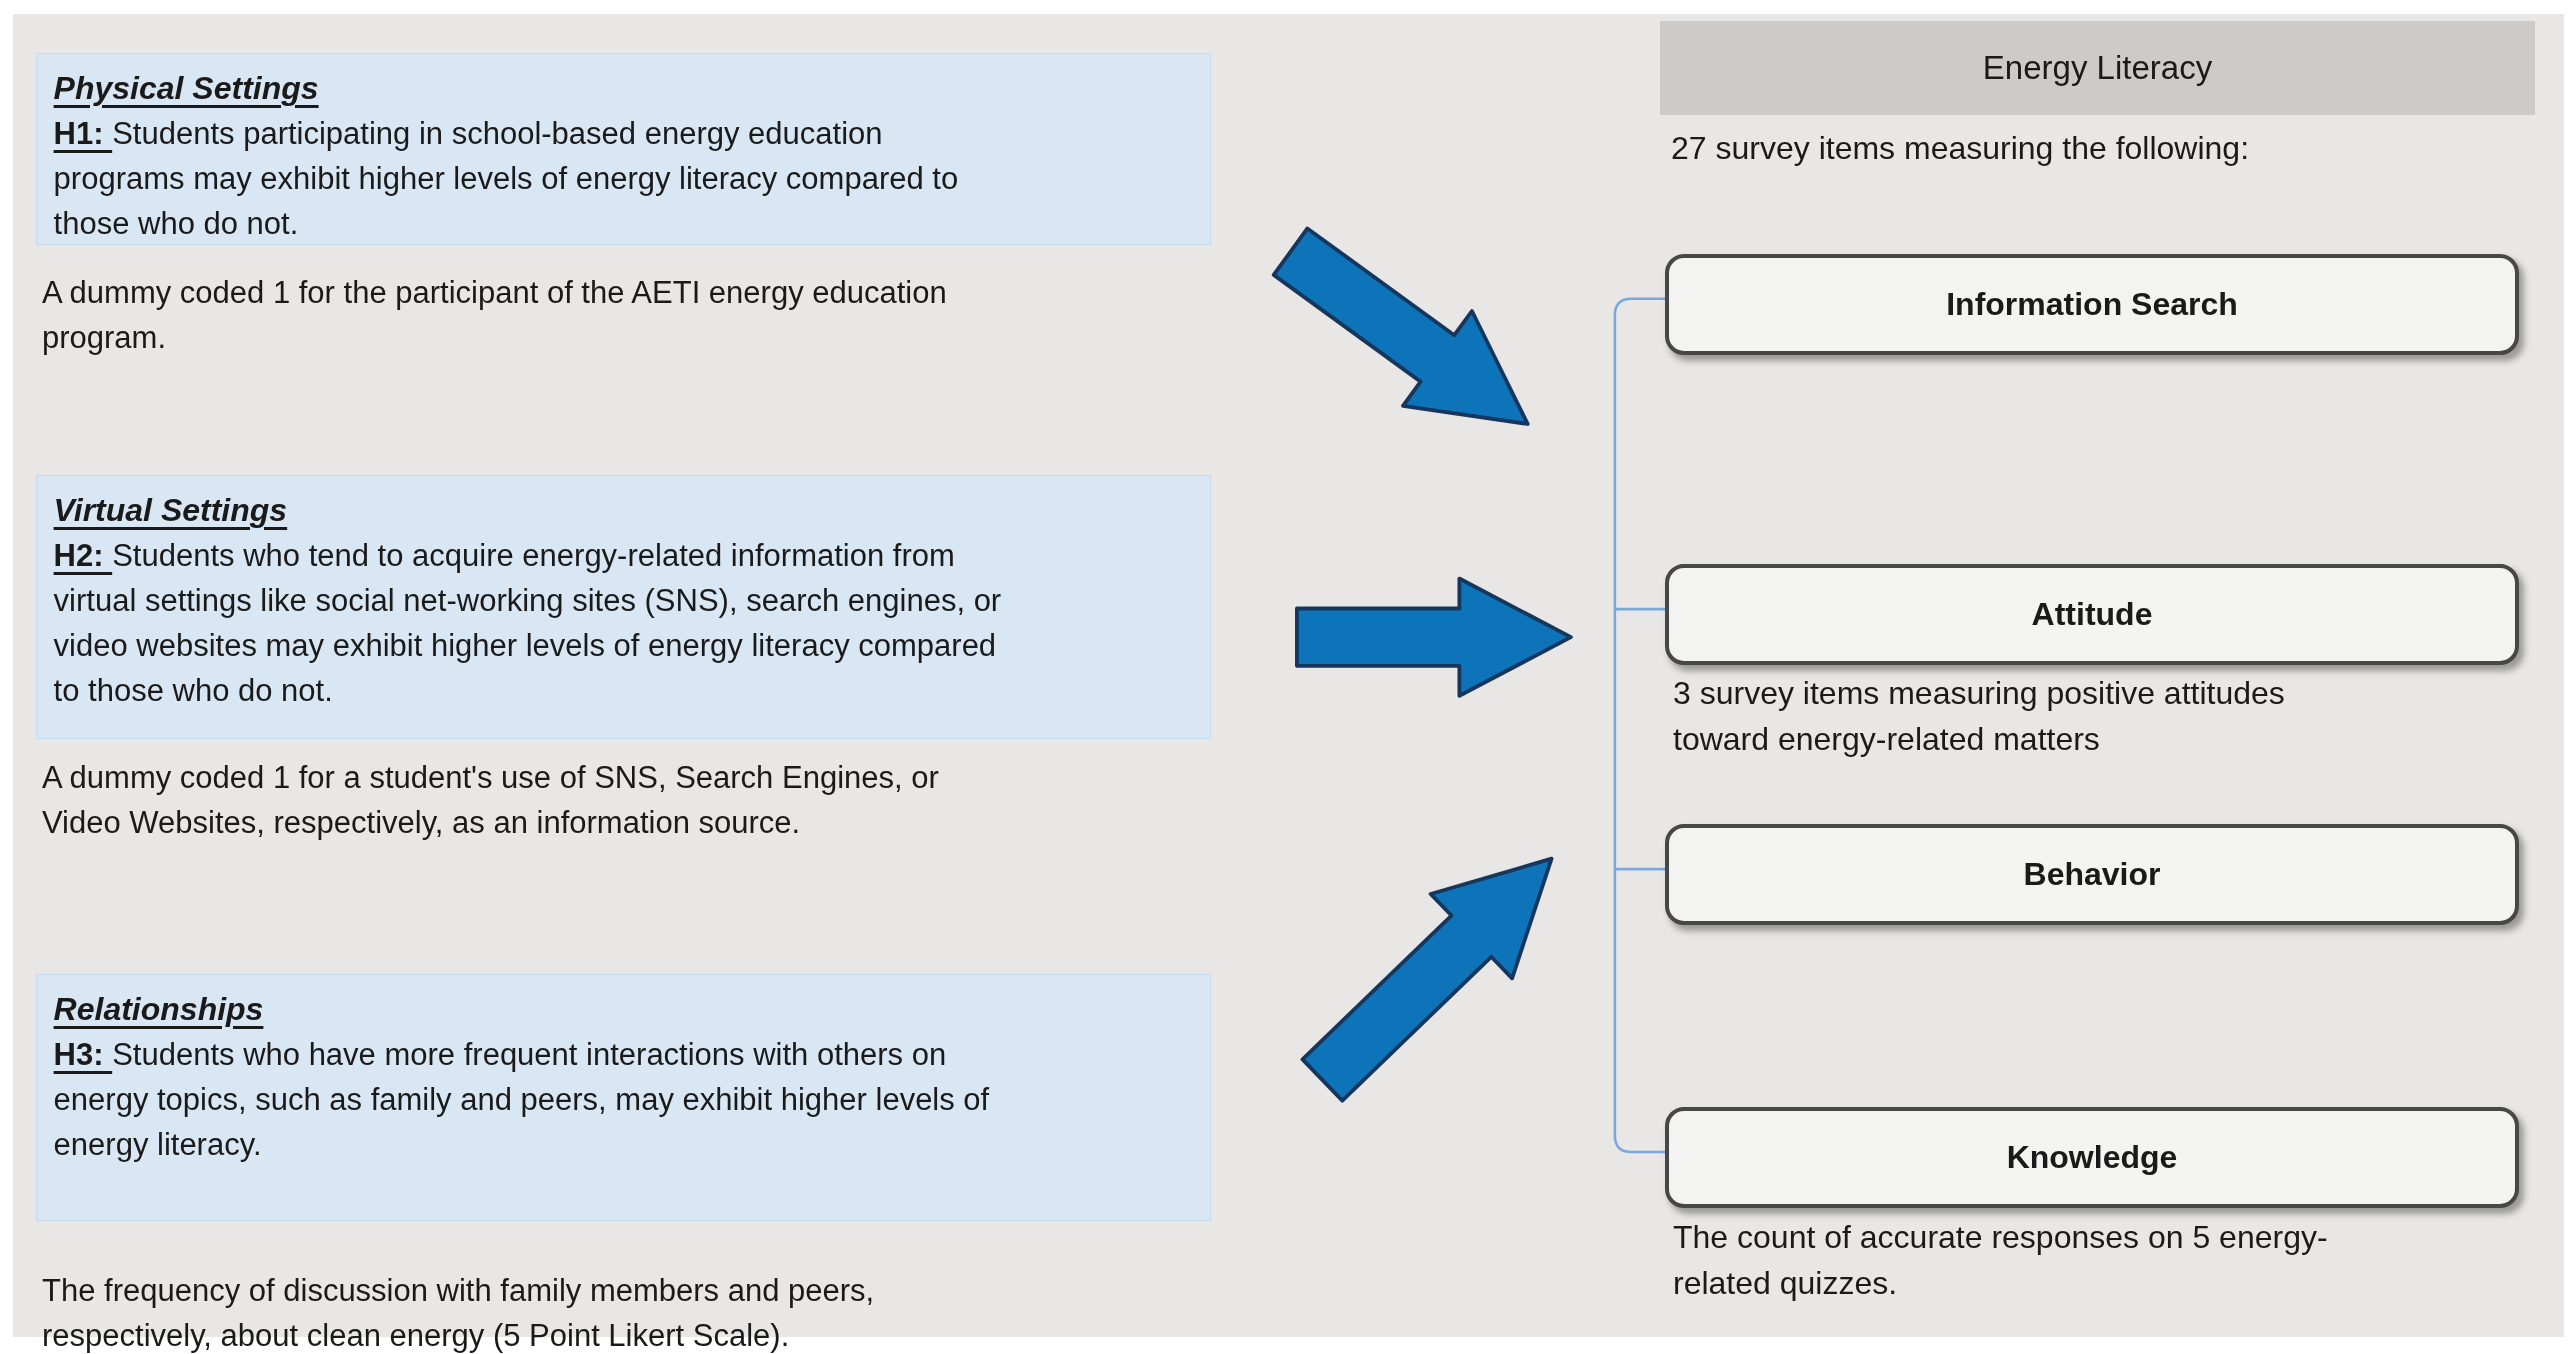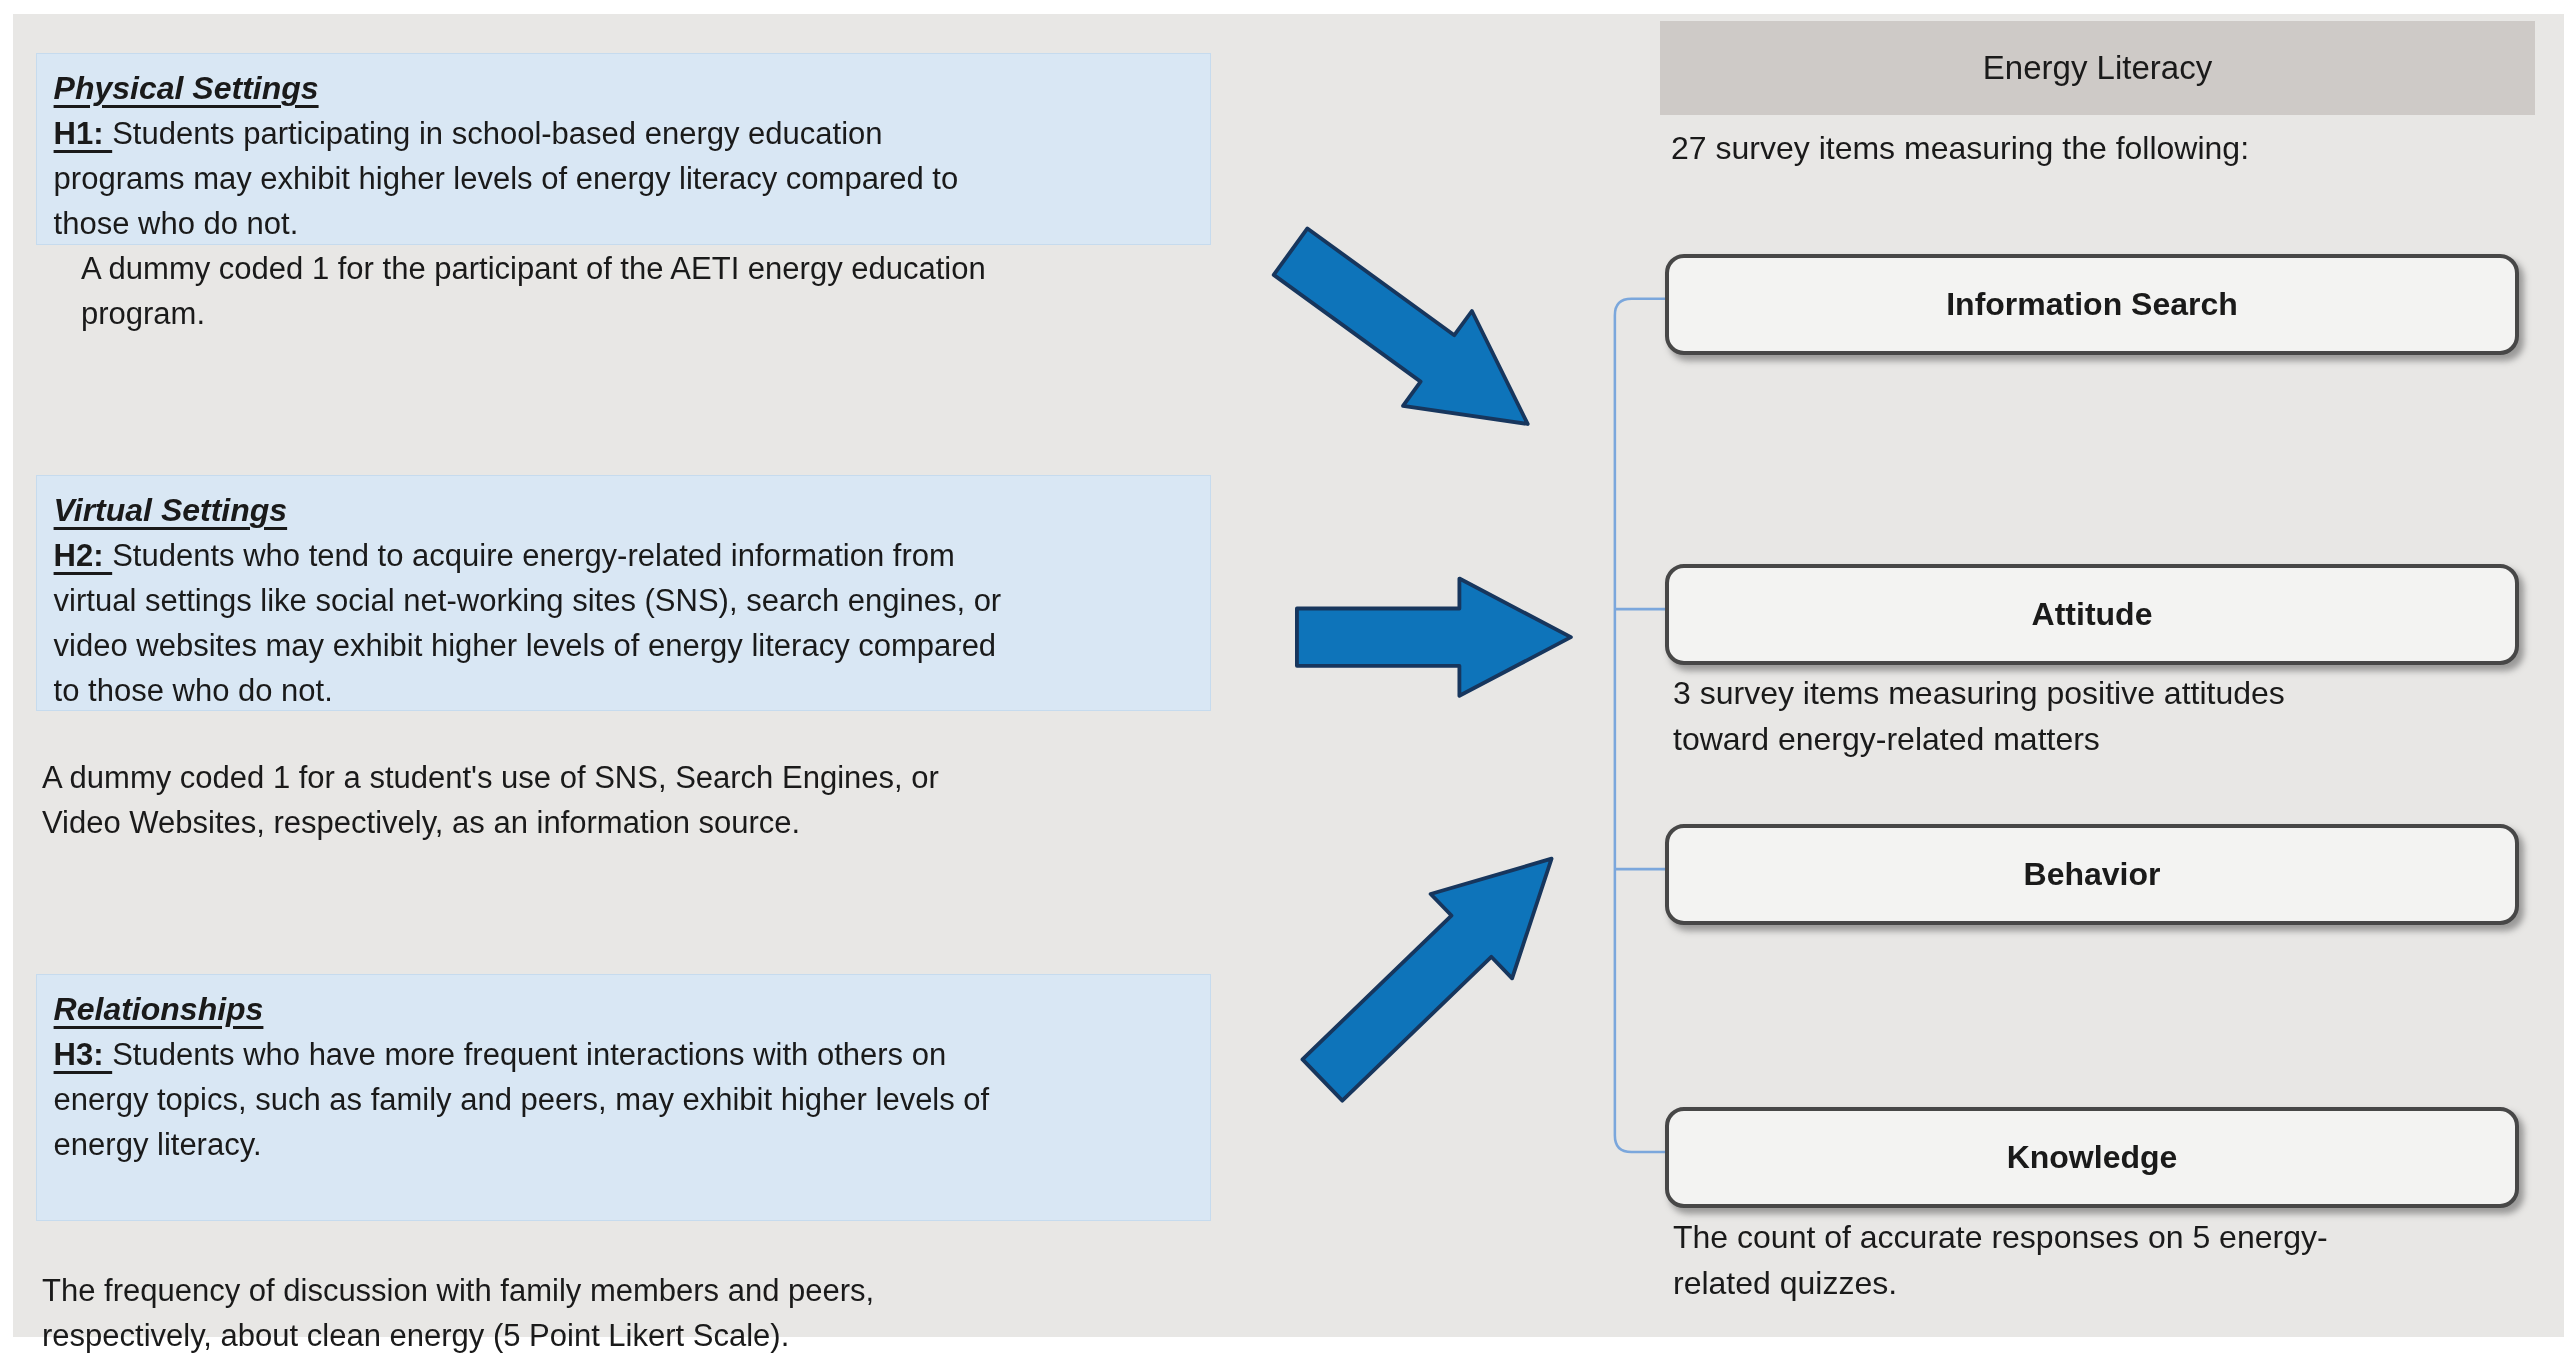--- a/index.html
+++ b/index.html
@@ -56,21 +56,21 @@
     position:absolute;
     left:36px;
     width:1175px;
     background:var(--hyp-box-fill);
     border:1.9px solid var(--hyp-box-border);
     padding:11.5px 15.3px 0 16.6px;
     font-size:31px;
     line-height:45px;
   }
   .hyp-box-1{top:53px;height:192px;}
-  .hyp-box-2{top:475px;height:236px;}
+  .hyp-box-2{top:475px;height:264px;}
   .hyp-box-3{top:974px;height:247px;}
   .hyp-title{
     display:inline-block;
     font-weight:bold;
     font-style:italic;
     font-size:32px;
     text-decoration:underline;
     text-decoration-thickness:3.2px;
     text-underline-offset:5.7px;
   }
@@ -82,21 +82,21 @@
   }
   .prewrap{white-space:pre-line;}
   .hyp-desc{
     position:absolute;
     left:42px;
     width:1045px;
     font-size:31px;
     line-height:45px;
     white-space:pre-line;
   }
-  .hyp-desc-1{top:246px;margin-left:39px;}
+  .hyp-desc-1{top:270px;}
   .hyp-desc-2{top:755px;}
   .hyp-desc-3{top:1268px;}
   
   .el-header{
     position:absolute;
     left:1660px; top:21px;
     width:875px; height:94px;
     background:var(--header-bar-fill);
     display:flex;
     align-items:center;

